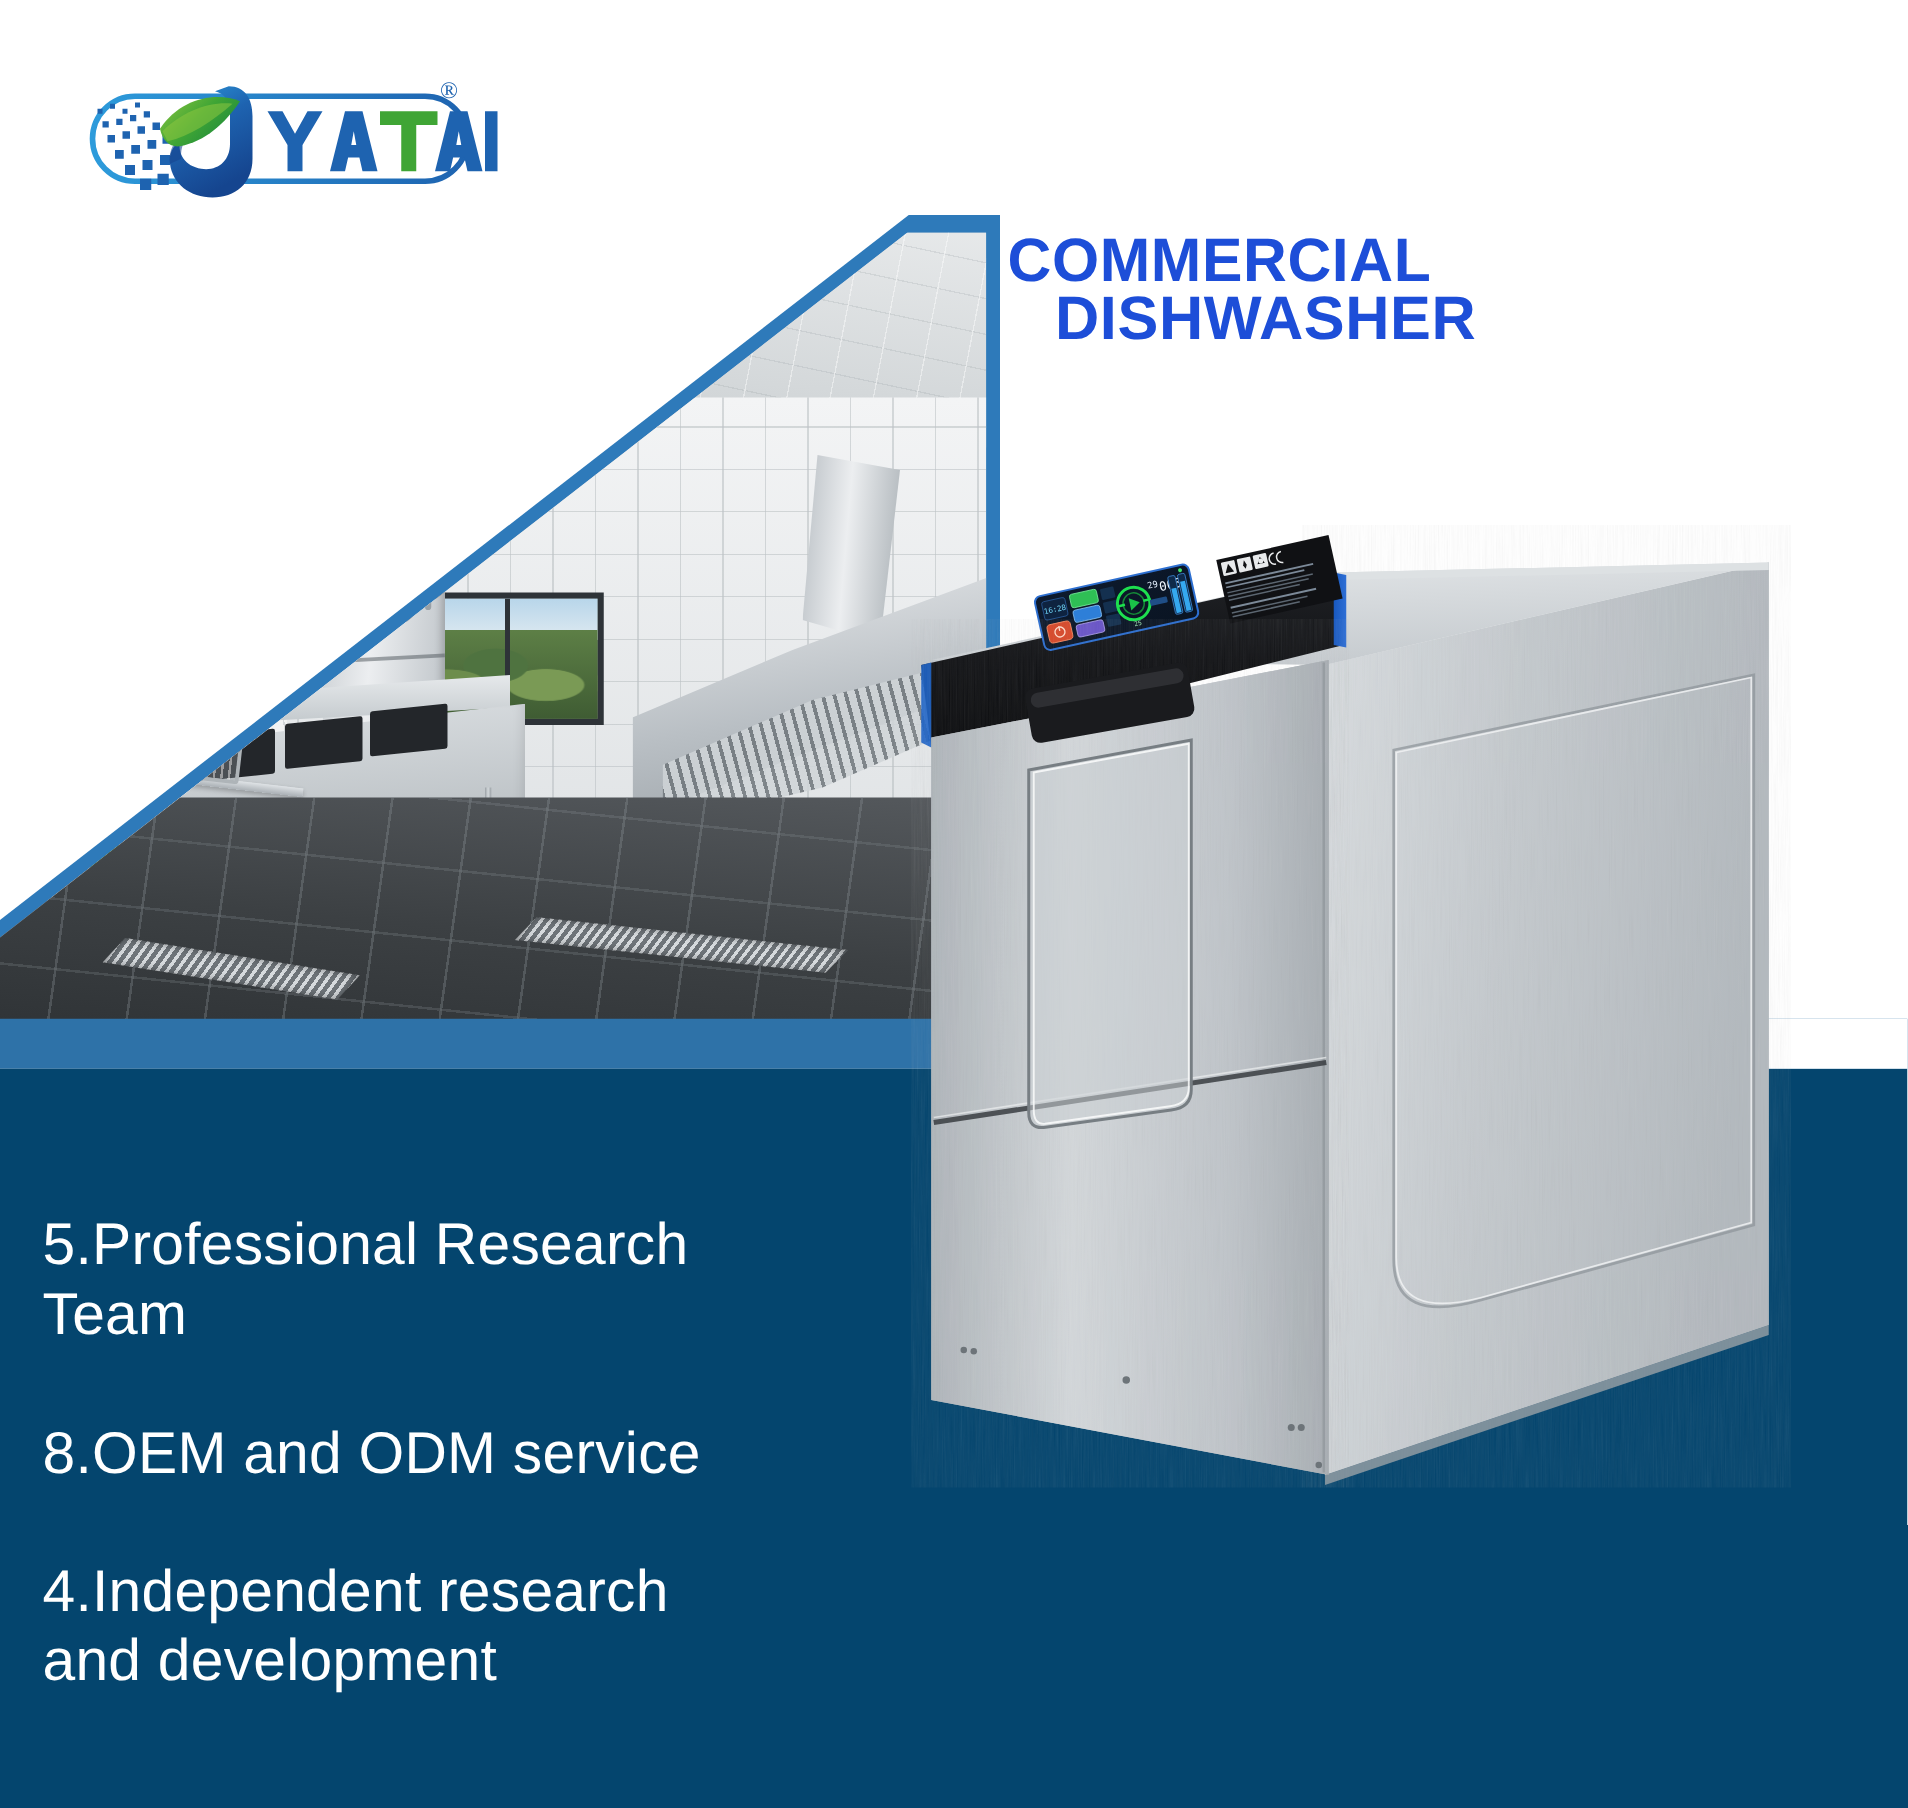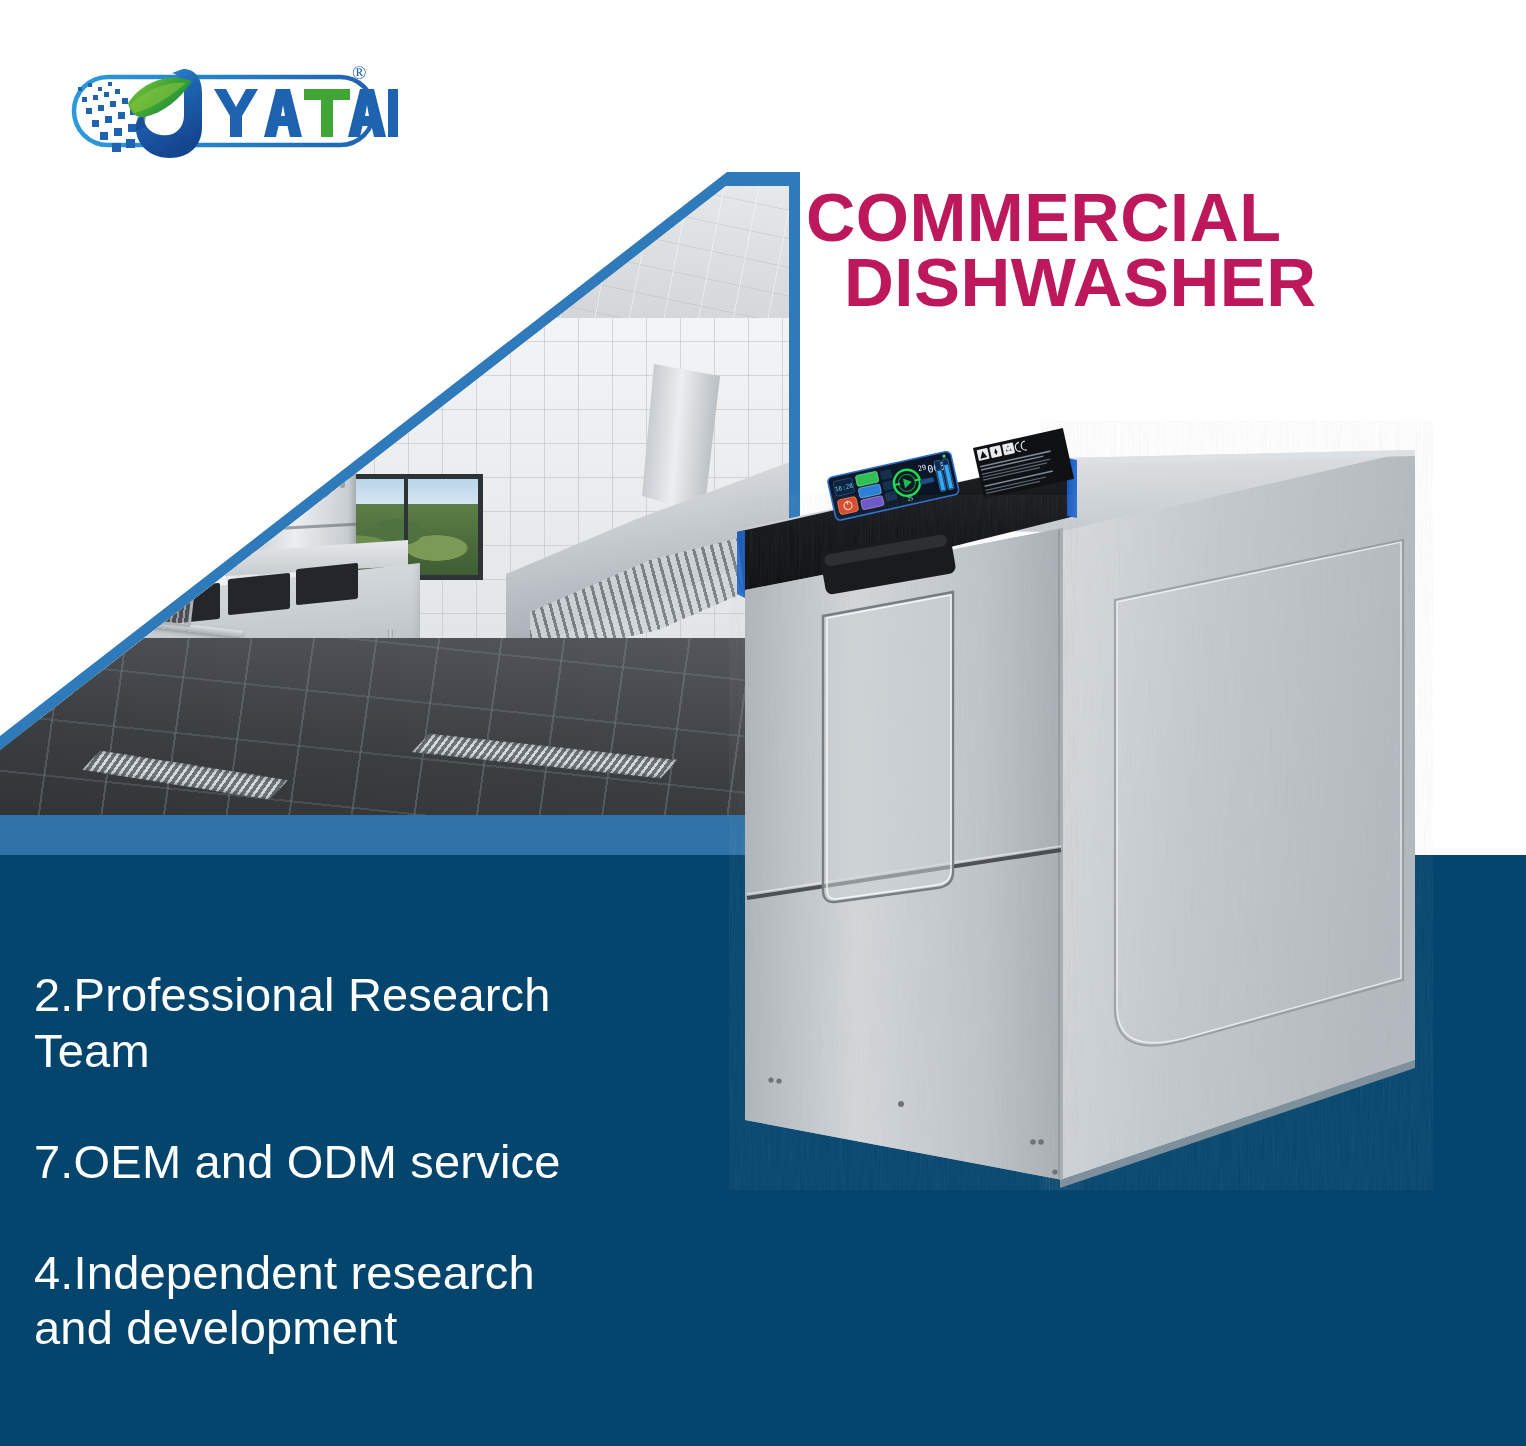--- a/index.html
+++ b/index.html
@@ -17,22 +17,22 @@
   .band-notch{position:absolute;left:1357px;top:815px;width:169px;height:40px;background:#ffffff;}
 
   
   .logo{position:absolute;left:68px;top:55px;width:330px;height:115px;}
   .logo svg{display:block;}
   .logo-reg{position:absolute;left:352px;top:62px;font-size:19px;color:#1E63B0;font-family:"Liberation Serif",serif;}
 
   
   .title{
     position:absolute;left:806px;top:186px;width:700px;
-    color:#be185d;font-weight:bold;
-    font-size:69px;line-height:0.94;letter-spacing:0.5px;
+    color:#1d4ed8;font-weight:bold;
+    font-size:49px;line-height:0.94;letter-spacing:0.5px;
     font-family:"Liberation Sans",sans-serif;
     text-align:left;
   }
   .title .l1{display:block;transform:scaleX(0.99);transform-origin:left;}
   .title .l2{display:block;margin-left:38px;}
   .photo-border{
     position:absolute;left:0px;top:168px;width:820px;height:652px;
     clip-path:polygon(0px 568px, 727px 4px, 800px 4px, 800px 652px, 0px 652px);
     background:#2E7ABA;
   }
@@ -507,25 +507,25 @@
   </div>
   <span class="logo-reg">®</span>
 
   <div class="title">
     <span class="l1">COMMERCIAL</span>
     <span class="l2">DISHWASHER</span>
   </div>
 
   <div class="features">
     <div class="feat">
-      <span>2.Professional Research
+      <span>5.Professional Research
    Team</span>
     </div>
     <div class="feat">
-      <span>7.OEM and ODM service</span>
+      <span>8.OEM and ODM service</span>
     </div>
     <div class="feat">
       <span>4.Independent research
    and development</span>
     </div>
   </div>
 
 </div>
 
 </body></html>

